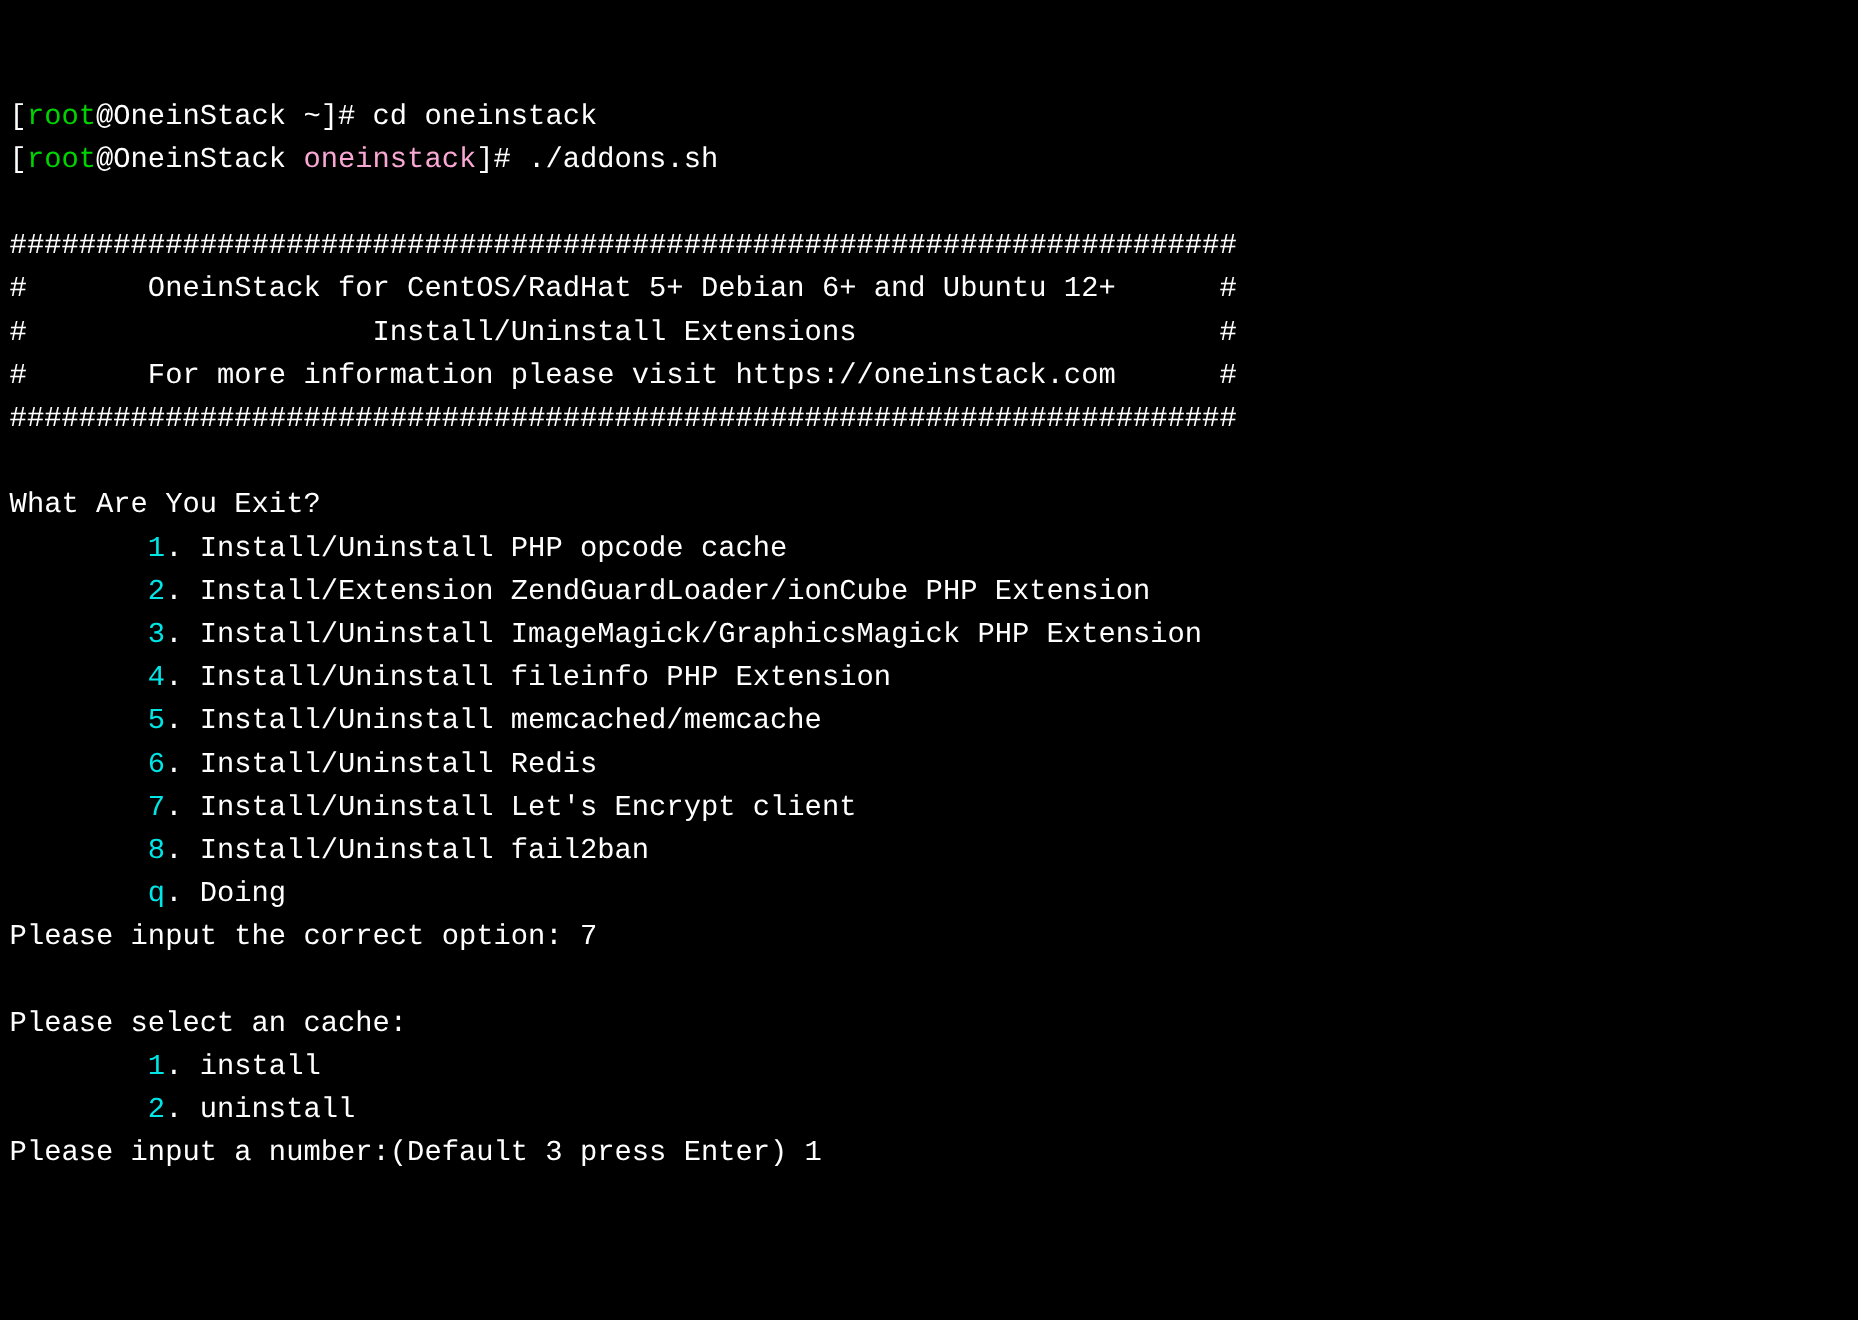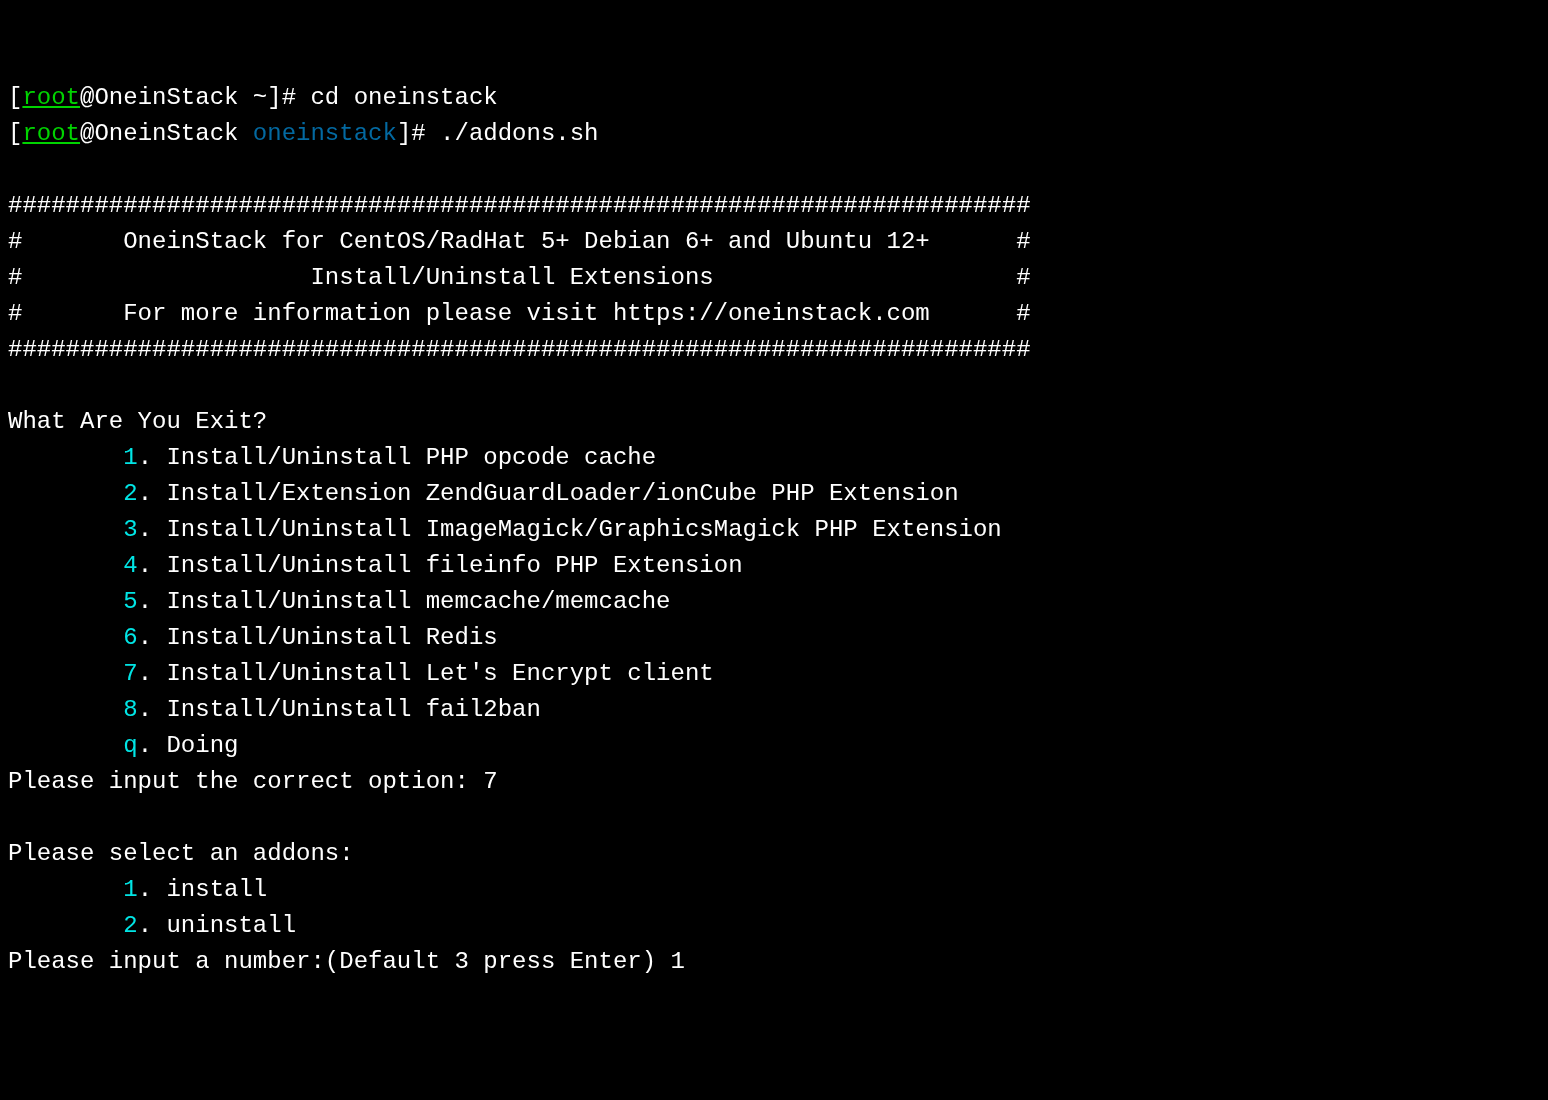--- a/index.html
+++ b/index.html
@@ -5,46 +5,46 @@
     body {
       background-color: #000000;
       color: #ffffff;
       font-family: "Courier New", Courier, monospace;
       font-size: 24px;
       line-height: 1.5;
       margin: 0;
       padding: 8px;
       white-space: pre;
     }
-    .green { color: #00d400; text-decoration: underline; }
-    .magenta { color: #0369a1; }
+    .green { color: #00d400; }
+    .magenta { color: #f9a8d4; }
     .cyan { color: #00e5e5; }
     .white { color: #ffffff; }
   </style>
 </head>
 <body>
 
 <div><span><span class="white">[</span><span class="green">root</span><span class="white">@OneinStack </span><span class="white">~</span><span class="white">]# </span><span class="white">cd oneinstack</span></span>
 <span><span class="white">[</span><span class="green">root</span><span class="white">@OneinStack </span><span class="magenta">oneinstack</span><span class="white">]# </span><span class="white">./addons.sh</span></span>
 
 <span>#######################################################################</span>
 <span><span>#       </span><span>OneinStack for CentOS/RadHat 5+ Debian 6+ and Ubuntu 12+</span><span>      #</span></span>
 <span><span>#                    </span><span>Install/Uninstall Extensions</span><span>                     #</span></span>
 <span><span>#       </span><span>For more information please visit https://oneinstack.com</span><span>      #</span></span>
 <span>#######################################################################</span>
 
 <span>What Are You Exit?</span>
 <span><span>        </span><span class="cyan">1</span><span>. </span><span>Install/Uninstall PHP opcode cache</span></span>
 <span><span>        </span><span class="cyan">2</span><span>. </span><span>Install/Extension ZendGuardLoader/ionCube PHP Extension</span></span>
 <span><span>        </span><span class="cyan">3</span><span>. </span><span>Install/Uninstall ImageMagick/GraphicsMagick PHP Extension</span></span>
 <span><span>        </span><span class="cyan">4</span><span>. </span><span>Install/Uninstall fileinfo PHP Extension</span></span>
-<span><span>        </span><span class="cyan">5</span><span>. </span><span>Install/Uninstall memcache/memcache</span></span>
+<span><span>        </span><span class="cyan">5</span><span>. </span><span>Install/Uninstall memcached/memcache</span></span>
 <span><span>        </span><span class="cyan">6</span><span>. </span><span>Install/Uninstall Redis</span></span>
 <span><span>        </span><span class="cyan">7</span><span>. </span><span>Install/Uninstall Let's Encrypt client</span></span>
 <span><span>        </span><span class="cyan">8</span><span>. </span><span>Install/Uninstall fail2ban</span></span>
 <span><span>        </span><span class="cyan">q</span><span>. </span><span>Doing</span></span>
 <span><span>Please input the correct option: </span><span>7</span></span>
 
-<span>Please select an addons:</span>
+<span>Please select an cache:</span>
 <span><span>        </span><span class="cyan">1</span><span>. </span><span>install</span></span>
 <span><span>        </span><span class="cyan">2</span><span>. </span><span>uninstall</span></span>
 <span><span>Please input a number:(Default 3 press Enter) </span><span>1</span></span></div>
 
 
 </body></html>

